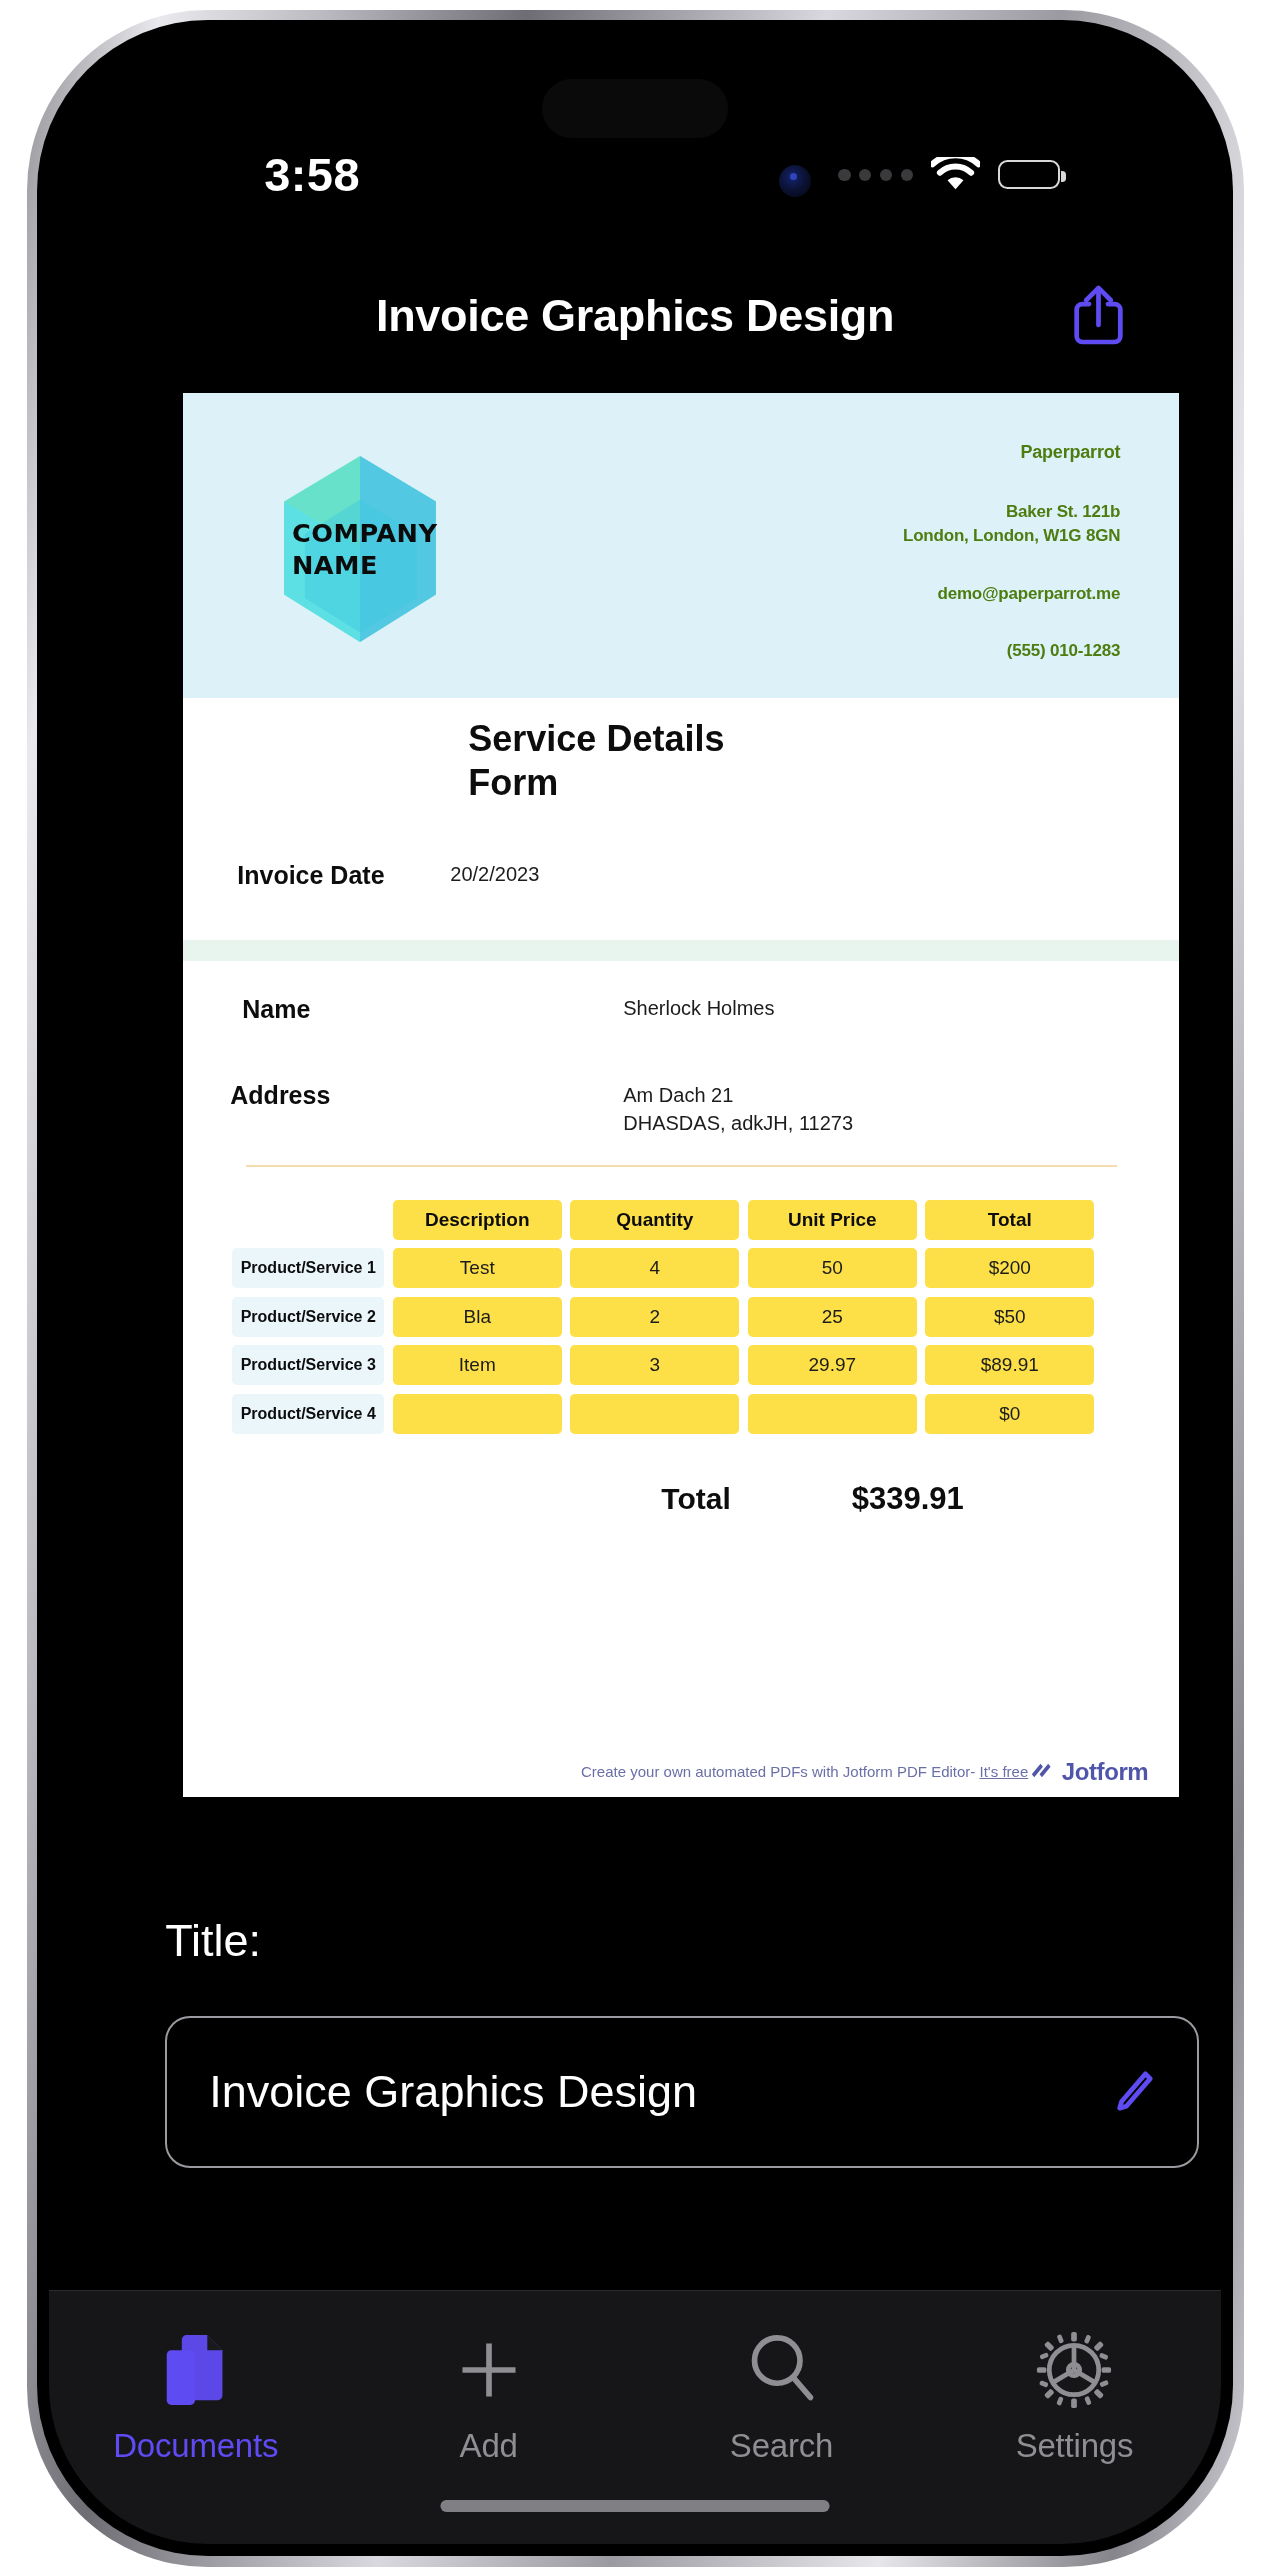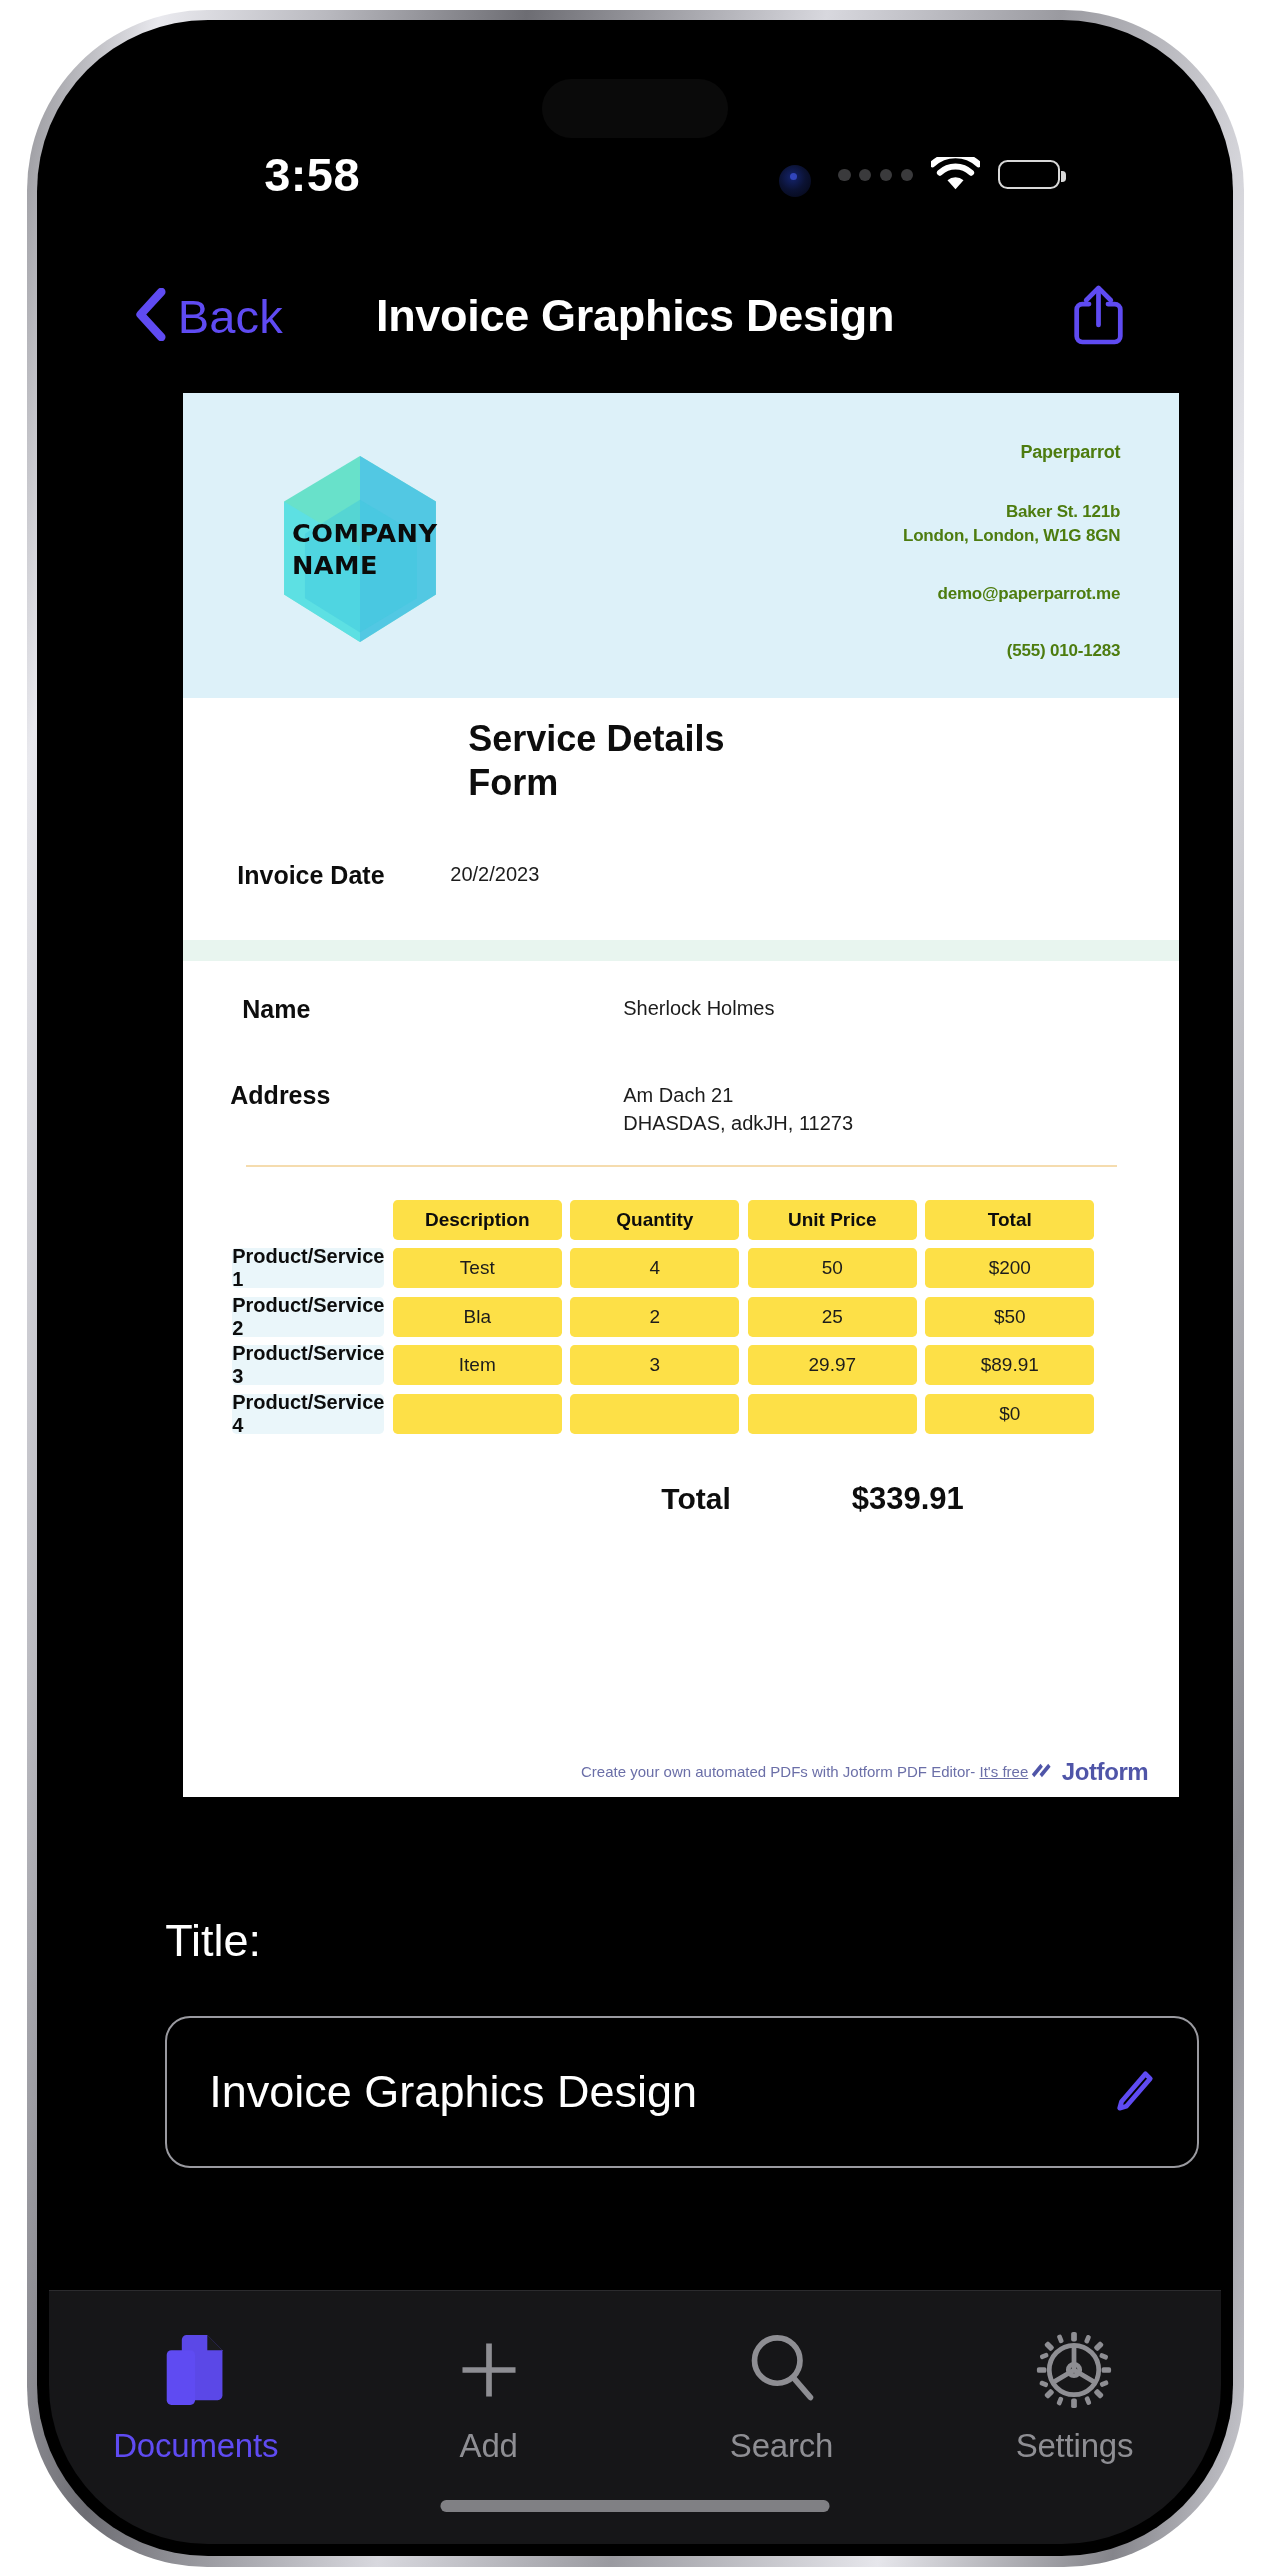--- a/index.html
+++ b/index.html
@@ -183,21 +183,21 @@
     position: relative; margin: 21px 0 0 0; padding: 0 49px 0 49px;
   }
   .trow { display: flex; gap: 8.5px; margin-bottom: 8.5px; align-items: stretch; }
   .tcell {
     background: #fde047; border-radius: 4.7px;
     display: flex; align-items: center; justify-content: center;
     font-size: 19px; color: #1c1c1c; height: 40px;
   }
   .tcell.hdr { font-weight: 700; font-size: 19px; color: #0d0d0d; }
   .tcell.rowlabel {
-    background: #eaf6fa; font-weight: 700; font-size: 20px; color: #0d0d0d;
+    background: #eaf6fa; font-weight: 700; font-size: 16px; color: #0d0d0d;
     justify-content: center;
   }
   .c-label { width: 152px; }
   .c-desc  { width: 169px; }
   .c-qty   { width: 169px; }
   .c-price { width: 169px; }
   .c-total { width: 169px; }
   .spacer { background: transparent; }
 
   
@@ -288,28 +288,20 @@
               <path d="M1.5 7.5 a36 36 0 0 1 49 0" stroke="#fff" stroke-width="6.5" fill="none" stroke-linecap="round"></path>
             </svg>
           </span>
           <span id="battery-icon">
             <span class="fill"></span>
           </span>
         </div>
       </div>
 
       <div id="nav-bar">
-        <div id="back-button">
-          <span class="chev">
-            <svg width="32" height="53" viewBox="0 0 34 56">
-              <path d="M29 4 L7 28 L29 52" stroke="#5f4bf2" stroke-width="9" fill="none" stroke-linecap="round" stroke-linejoin="round"></path>
-            </svg>
-          </span>
-          <span id="back-label">Back</span>
-        </div>
         <div id="nav-title">Invoice Graphics Design</div>
         <div id="share-button">
           <span>
             <svg width="55" height="63" viewBox="0 0 58 66">
               <path d="M19 22 H12 a6 6 0 0 0-6 6 v28 a6 6 0 0 0 6 6 h34 a6 6 0 0 0 6-6 V28 a6 6 0 0 0-6-6 h-7" stroke="#5f4bf2" stroke-width="5" fill="none" stroke-linecap="round" stroke-linejoin="round"></path>
               <path d="M29 44 V6" stroke="#5f4bf2" stroke-width="5" fill="none" stroke-linecap="round"></path>
               <path d="M16 18 L29 5 L42 18" stroke="#5f4bf2" stroke-width="5" fill="none" stroke-linecap="round" stroke-linejoin="round"></path>
             </svg>
           </span>
         </div>

